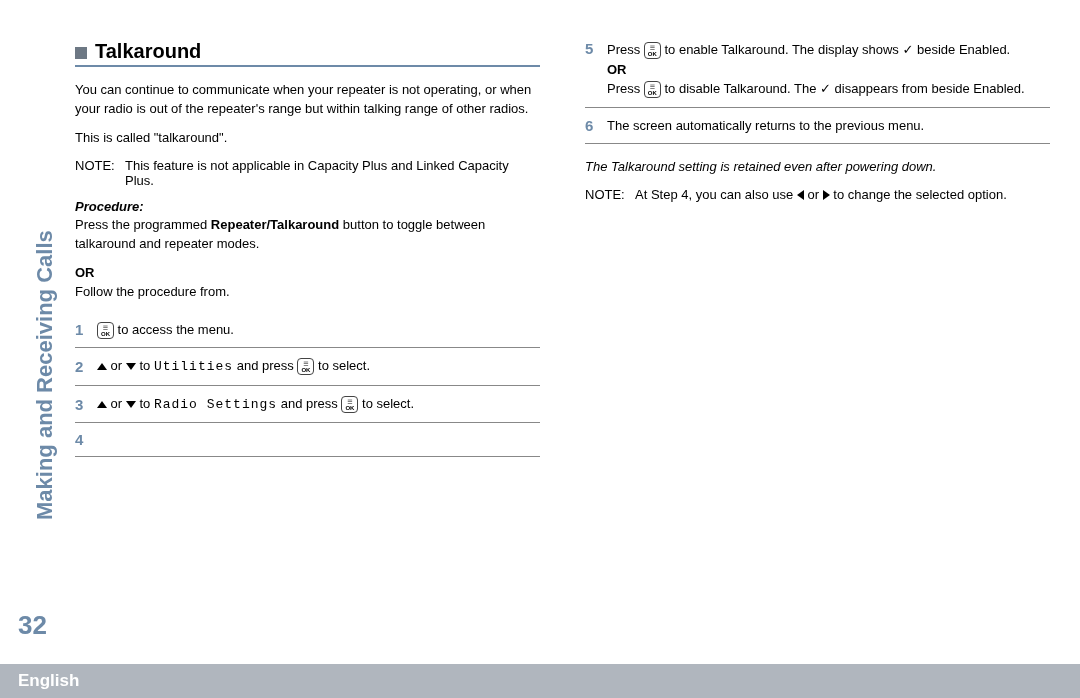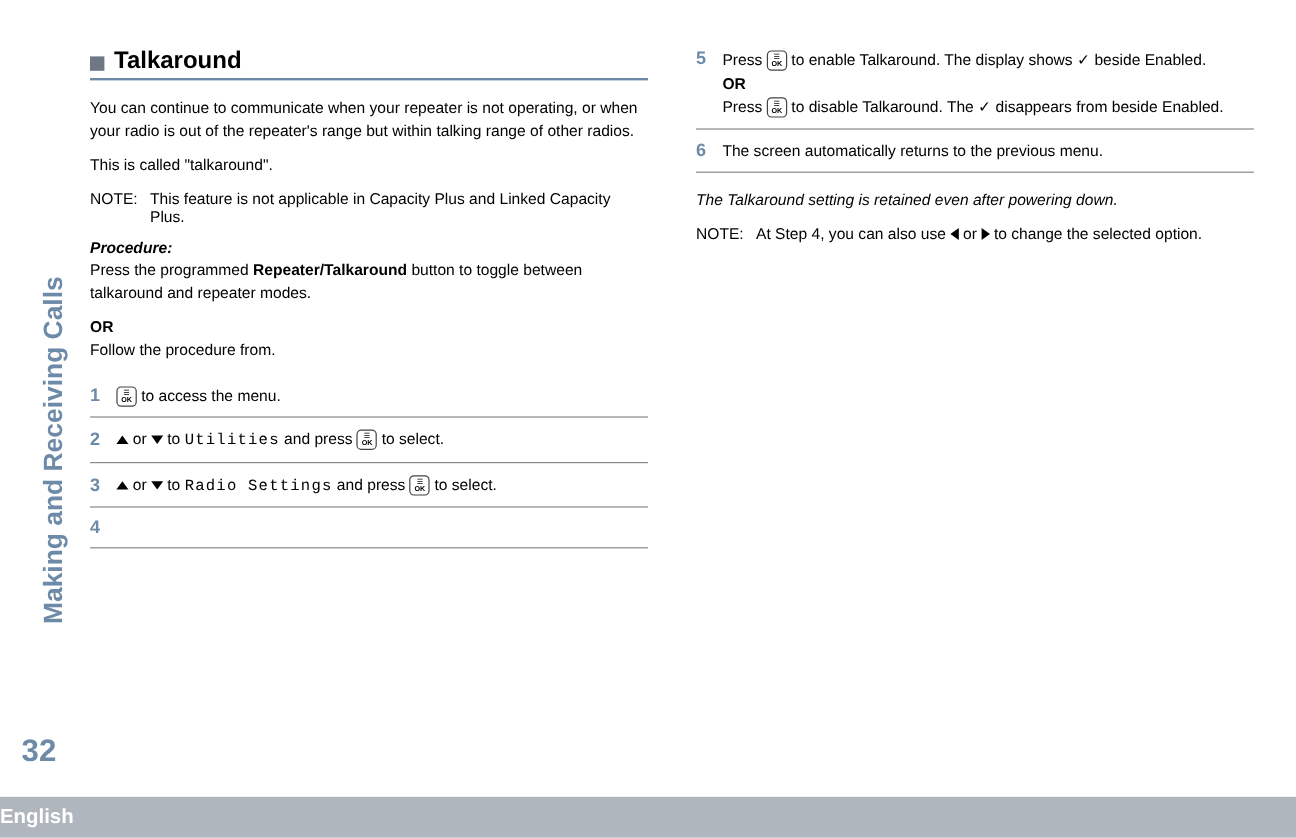--- a/index.html
+++ b/index.html
@@ -37,31 +37,33 @@
     font-weight: bold;
     color: #6d8aa8;
   }
   .footer-bar {
     position: absolute;
     left: 0;
     bottom: 0;
     width: 100%;
     height: 34px;
     background: #b0b6be;
+    padding-left: 18px;
     display: flex;
     align-items: center;
   }
   .footer-bar span {
     color: #fff;
     font-size: 17px;
     font-weight: bold;
   }
   .columns {
     display: flex;
     gap: 40px;
+    justify-content: space-between;
   }
   .col {
     width: 465px;
   }
   .heading-row {
     display: flex;
     align-items: center;
     border-bottom: 2px solid #6d8aa8;
     margin-bottom: 14px;
   }

